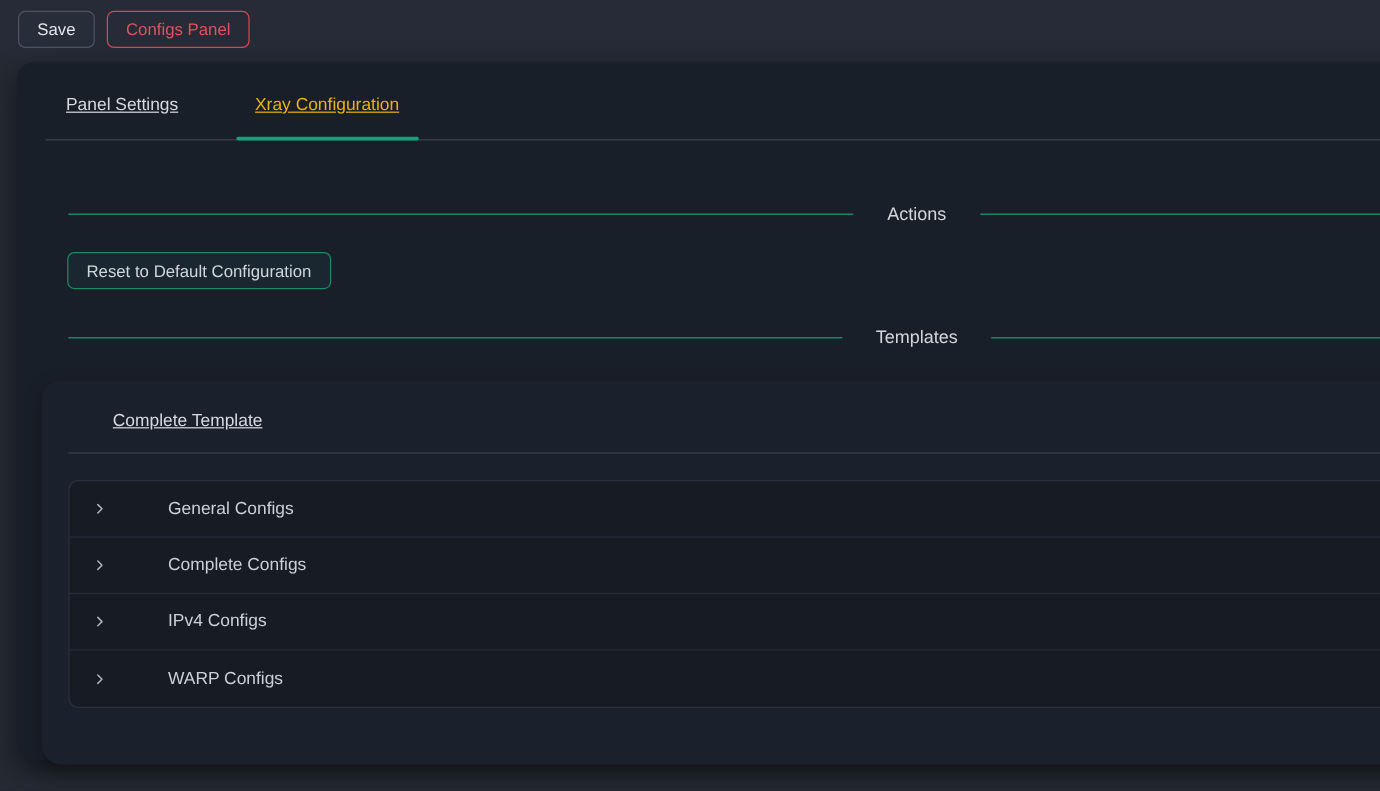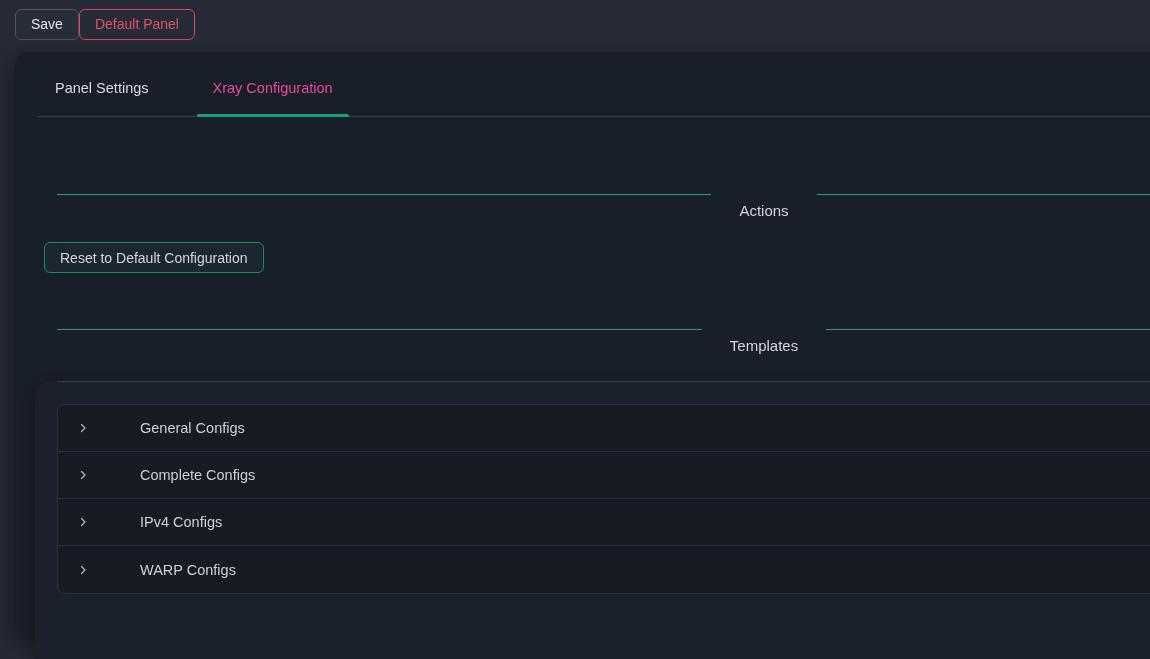--- a/index.html
+++ b/index.html
@@ -8,21 +8,21 @@
     background:#252a34;
     font-family:"Liberation Sans","DejaVu Sans",sans-serif;
     color:#d6dae0;
     position:relative;
   }
 
   
   .topbar {
     position:absolute; left:0; top:0; width:1150px; height:48px;
     background:#262b37;
-    display:flex; align-items:center; padding-left:15px;
+    display:flex; align-items:center; gap:10px; padding-left:15px;
   }
   .btn {
     height:31px; border-radius:6px; font-size:14px;
     display:inline-flex; align-items:center; justify-content:center;
     padding:0 15px; cursor:pointer; background:transparent;
   }
   .btn-save {
     border:1px solid #4d5565; color:#e2e5ea; background:#272d39;
   }
   .btn-restart {
@@ -38,38 +38,39 @@
 
   
   .tabbar {
     display:flex; border-bottom:1px solid #3a4150;
   }
   .tabbar.outer { margin:0 0 0 24px; padding-left:1px; }
   .tab {
     position:relative; font-size:14.5px; color:#d7dae0;
     padding:28px 16px 20px 16px; margin-right:32px; cursor:pointer;
     white-space:nowrap;
+    text-decoration:underline;
   }
-  .tab.active { color:#ec4899; }
+  .tab.active { color:#eab308; }
   .tab.active::after {
     content:""; position:absolute; left:0; right:0; bottom:-1px;
     height:3px; background:#1aa076; border-radius:2px;
   }
 
   
   .divider {
     display:flex; align-items:center; font-size:15px; color:#d2d6dc;
   }
   .divider .line { flex:1; height:1px; background:#1aa076; }
-  .divider .lbl { padding:0 28px; white-space:nowrap;margin-top:32px; }
+  .divider .lbl { padding:0 28px; white-space:nowrap; }
   .divider.actions { margin:53px 0 0 43px; }
   .divider.templates { margin:32px 0 0 43px; }
 
   .btn-reset {
-    margin:23px 0 0 30px;
+    margin:23px 0 0 42px;
     height:31px; border:1px solid #1e8a60; border-radius:6px;
     background:#1b2730; color:#d2d6dc; font-size:14px;
     display:inline-flex; align-items:center; padding:12px 15px; cursor:pointer;
   }
 
   
   .templates-card {
     margin:27px 0 0 21px; width:1415px; height:320px;
     background:#1b212c; border-radius:16px;
     box-shadow:0 4px 14px rgba(0,0,0,0.30);
@@ -94,21 +95,21 @@
     display:inline-flex; align-items:center;
   }
   .chevron svg { display:block; }
   .collapse-label { font-size:14.5px; color:#ccd0d8;margin-left:39px; }
 </style>
 </head>
 <body>
 
 <div class="topbar">
   <button class="btn btn-save">Save</button>
-  <button class="btn btn-restart">Default Panel</button>
+  <button class="btn btn-restart">Configs Panel</button>
 </div>
 
 <div class="card">
 
   
   <div class="tabbar outer">
     <div class="tab">Panel Settings</div>
     <div class="tab active">Xray Configuration</div>
   </div>
 
@@ -126,20 +127,21 @@
   <div class="divider templates">
     <span class="line"></span>
     <span class="lbl">Templates</span>
     <span class="line"></span>
   </div>
 
   
   <div class="templates-card">
 
     <div class="tabbar inner">
+      <div class="tab">Complete Template</div>
     </div>
 
     <div class="collapse">
 
       <div class="collapse-row">
         <span class="chevron">
           <svg width="12" height="12" viewBox="0 0 24 24" fill="none" stroke="currentColor" stroke-width="2.5" stroke-linecap="round" stroke-linejoin="round">
             <path d="M9 5l7 7-7 7"></path>
             </svg>
         </span>

